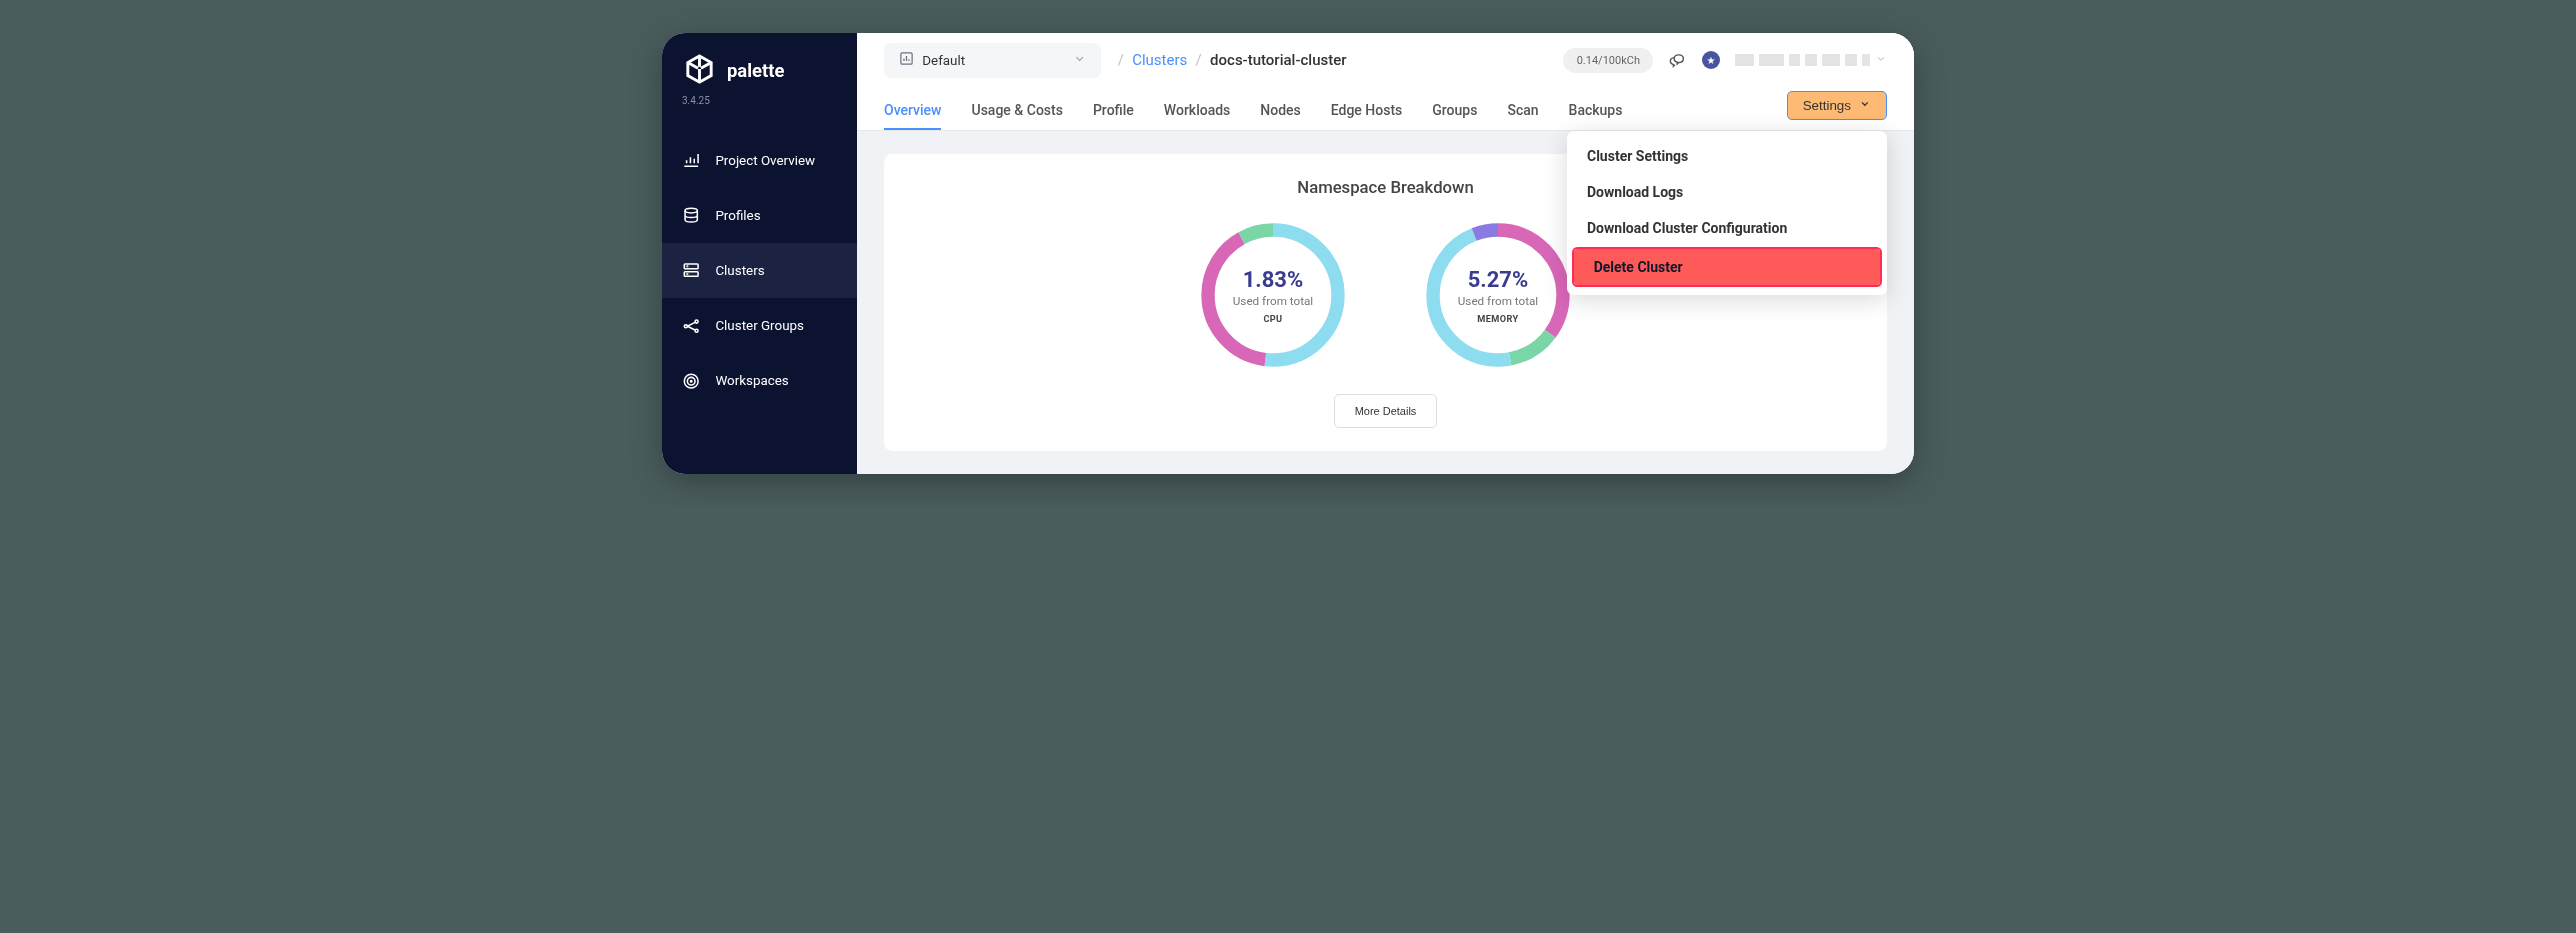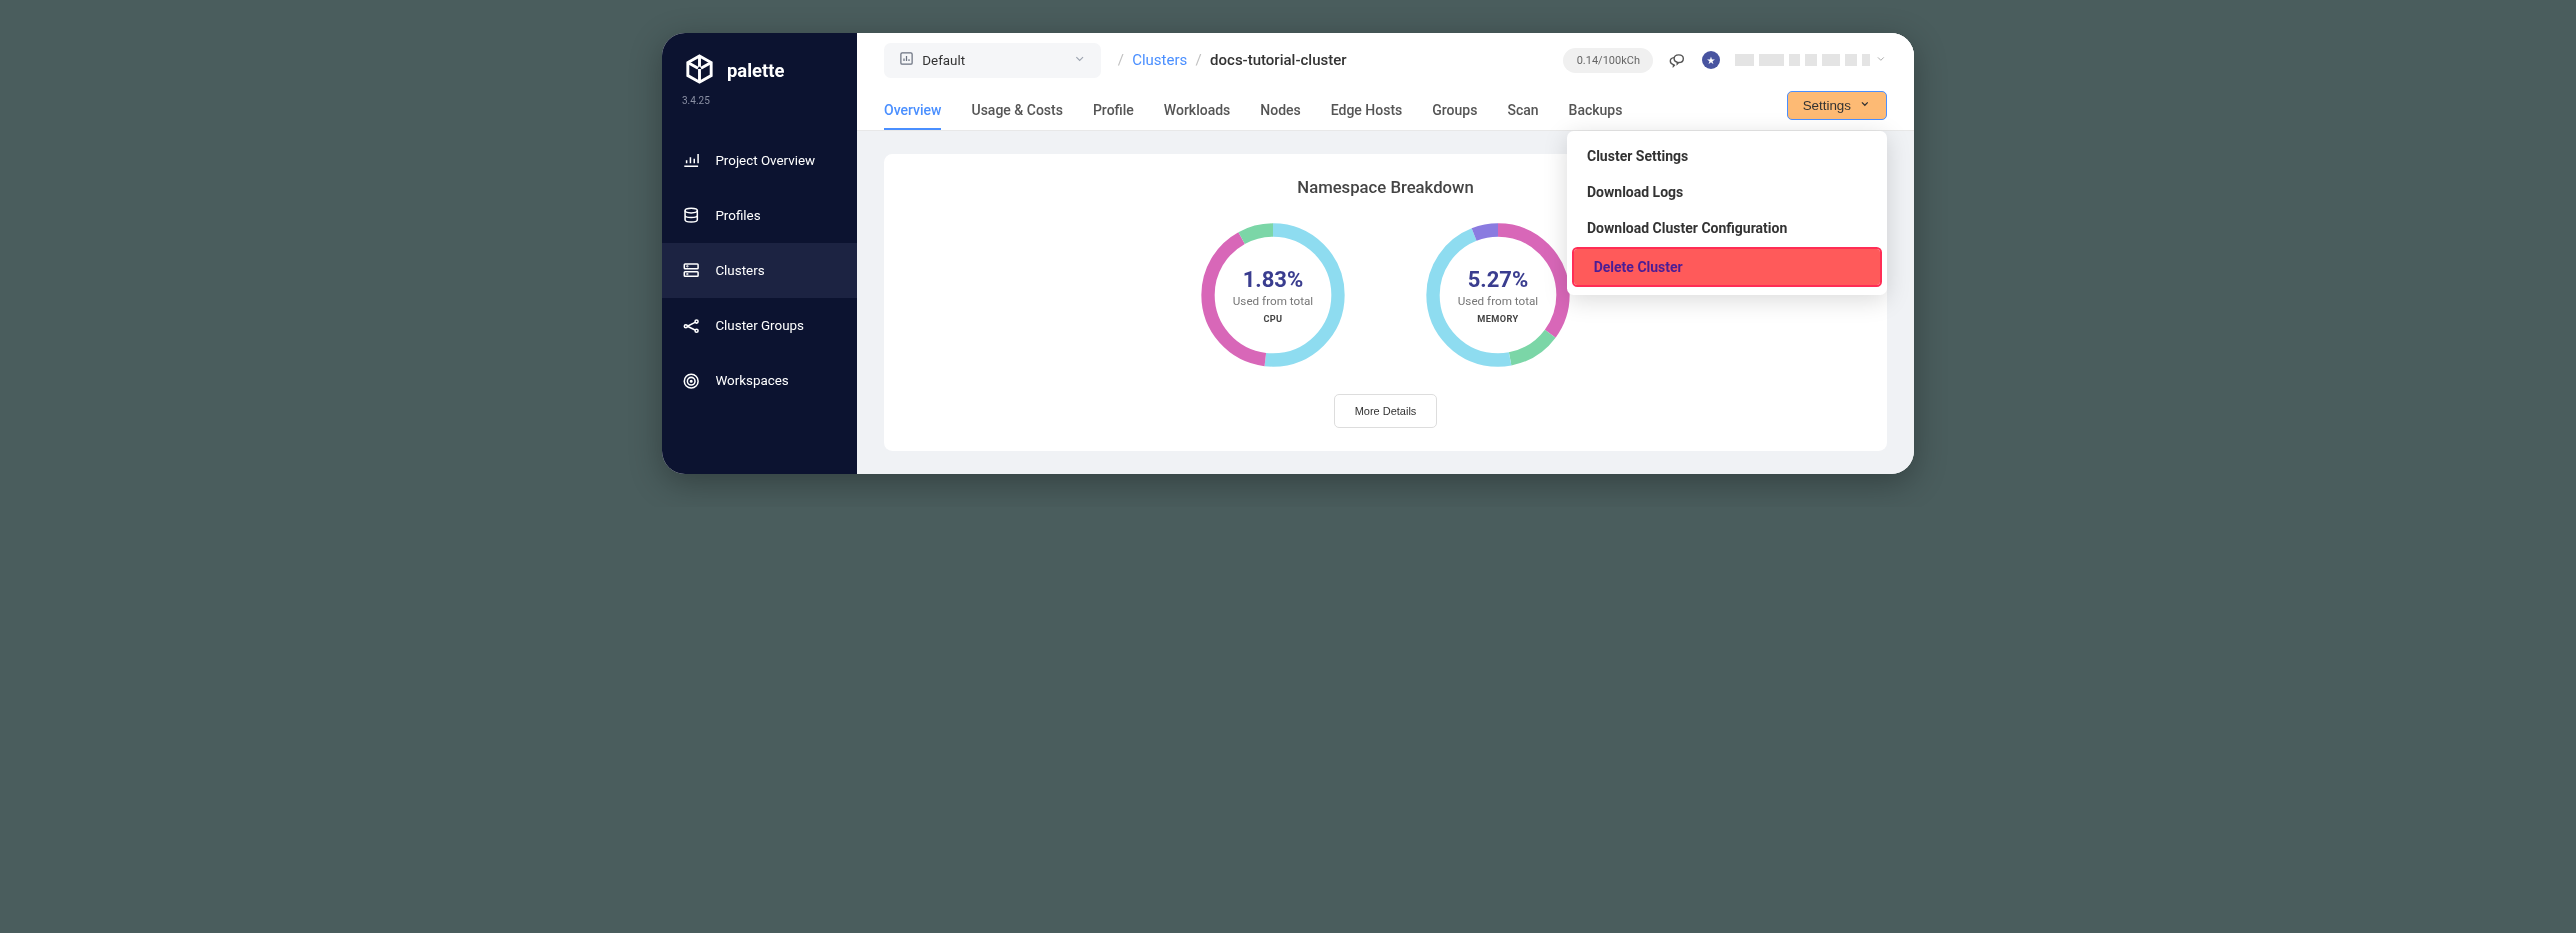--- a/index.html
+++ b/index.html
@@ -278,21 +278,21 @@
       font-weight: bold;
     }
     .dropdown-item {
       padding: 10px 20px;
       font-size: 14px;
       color: #333;
       cursor: pointer;
     }
     .dropdown-item.highlighted {
       background: #ff5a5a;
-      color: #4c1d95;
+      color: #0f172a;
       margin: 3.3px 6.7px;
       border-radius: 3.3px;
       outline: 2.5px solid #ff2d55;
     }
   </style>
 </head>
 <body>
 
 <div class="app-window">
   <aside class="sidebar">

